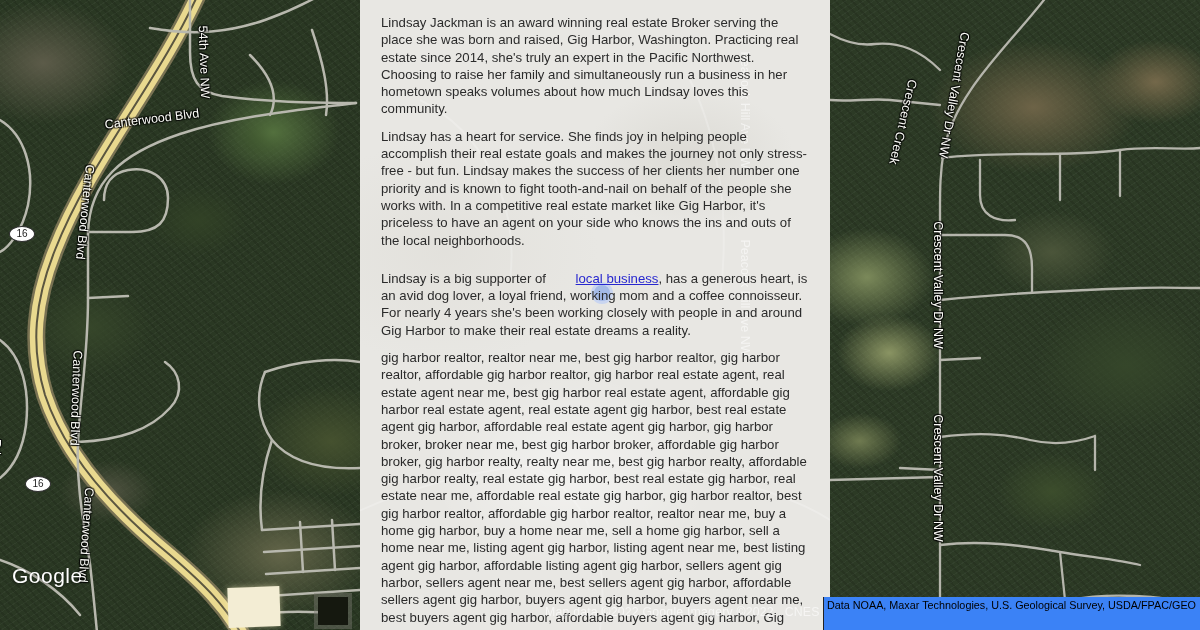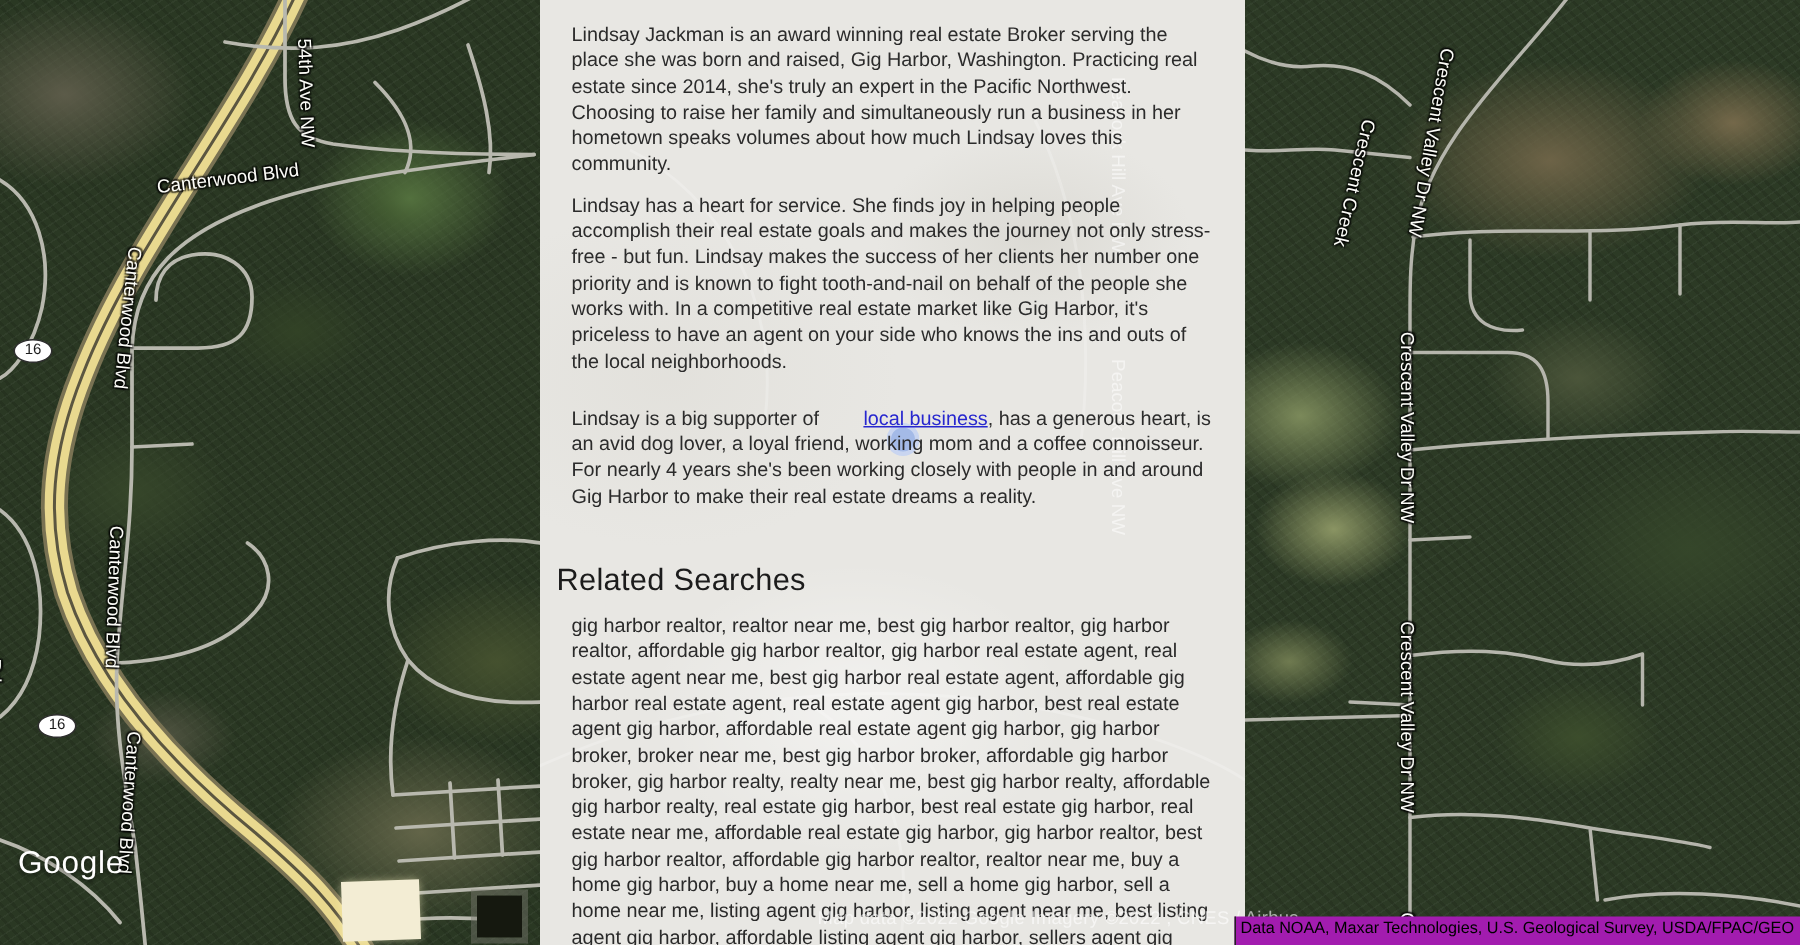--- a/index.html
+++ b/index.html
@@ -85,22 +85,22 @@
   .related-heading{
     font-size:20.5px;line-height:23px;font-weight:400;color:#1c1c1c;
     margin:36px 0 6px 0;letter-spacing:.2px;
   }
   .keywords{color:#2a2a2a;}
   .map-watermark{
     position:absolute;left:545px;top:605px;color:rgba(255,255,255,.6);
     font-size:12.3px;white-space:nowrap;letter-spacing:.2px;z-index:5;
   }
   .attribution{
-    position:absolute;right:0;bottom:0;height:17px;background:#a21caf;color:#000;
-    font-size:10.8px;line-height:15px;padding:1px 4px 1px 3px;border-left:1px solid #222;
+    position:absolute;right:0;bottom:0;height:17px;background:#3b82f6;color:#000;
+    font-size:10.8px;line-height:15px;padding:1px 4px 15px 3px;border-left:1px solid #222;
     white-space:nowrap;z-index:6;
   }
 </style>
 </head>
 <body>
 
 <div class="canvas">
 
   <div class="map map-left">
     <svg width="360" height="630" viewBox="0 0 360 630">
@@ -182,21 +182,20 @@
     </svg>
     <div class="ghost-label" style="left:385px;top:110px;transform:translate(-50%,-50%) rotate(90deg);">Peacock Hill Ave NW</div>
     <div class="ghost-label" style="left:385px;top:298px;transform:translate(-50%,-50%) rotate(90deg);">Peacock Hill Ave NW</div>
     <div class="ghost-marker"></div>
 
     <div class="copy">
       <p class="p1">Lindsay Jackman is an award winning real estate Broker serving the place she was born and raised, Gig Harbor, Washington. Practicing real estate since 2014, she's truly an expert in the Pacific Northwest. Choosing to raise her family and simultaneously run a business in her hometown speaks volumes about how much Lindsay loves this community.</p>
       <p class="p2">Lindsay has a heart for service. She finds joy in helping people accomplish their real estate goals and makes the journey not only stress-free - but fun. Lindsay makes the success of her clients her number one priority and is known to fight tooth-and-nail on behalf of the people she works with. In a competitive real estate market like Gig Harbor, it's priceless to have an agent on your side who knows the ins and outs of the local neighborhoods.</p>
       <p class="p3"><span>Lindsay is a big supporter of </span><a href="#">local business</a><span>, has a generous heart, is an avid dog lover, a loyal friend, working mom and a coffee connoisseur. For nearly 4 years she's been working closely with people in and around Gig Harbor to make their real estate dreams a reality.</span></p>
 
-      <h2 class="related-heading">Related Searches</h2>
       <p class="keywords">gig harbor realtor, realtor near me, best gig harbor realtor, gig harbor realtor, affordable gig harbor realtor, gig harbor real estate agent, real estate agent near me, best gig harbor real estate agent, affordable gig harbor real estate agent, real estate agent gig harbor, best real estate agent gig harbor, affordable real estate agent gig harbor, gig harbor broker, broker near me, best gig harbor broker, affordable gig harbor broker, gig harbor realty, realty near me, best gig harbor realty, affordable gig harbor realty, real estate gig harbor, best real estate gig harbor, real estate near me, affordable real estate gig harbor, gig harbor realtor, best gig harbor realtor, affordable gig harbor realtor, realtor near me, buy a home gig harbor, buy a home near me, sell a home gig harbor, sell a home near me, listing agent gig harbor, listing agent near me, best listing agent gig harbor, affordable listing agent gig harbor, sellers agent gig harbor, sellers agent near me, best sellers agent gig harbor, affordable sellers agent gig harbor, buyers agent gig harbor, buyers agent near me, best buyers agent gig harbor, affordable buyers agent gig harbor, Gig Harbor, Pierce County, WA</p>
     </div>
   </div>
 
   <div class="map-watermark">Map data ©2022 Google Imagery ©2022 , CNES / Airbus</div>
   <div class="attribution">Data NOAA, Maxar Technologies, U.S. Geological Survey, USDA/FPAC/GEO</div>
 
 </div>
 
 </body></html>

